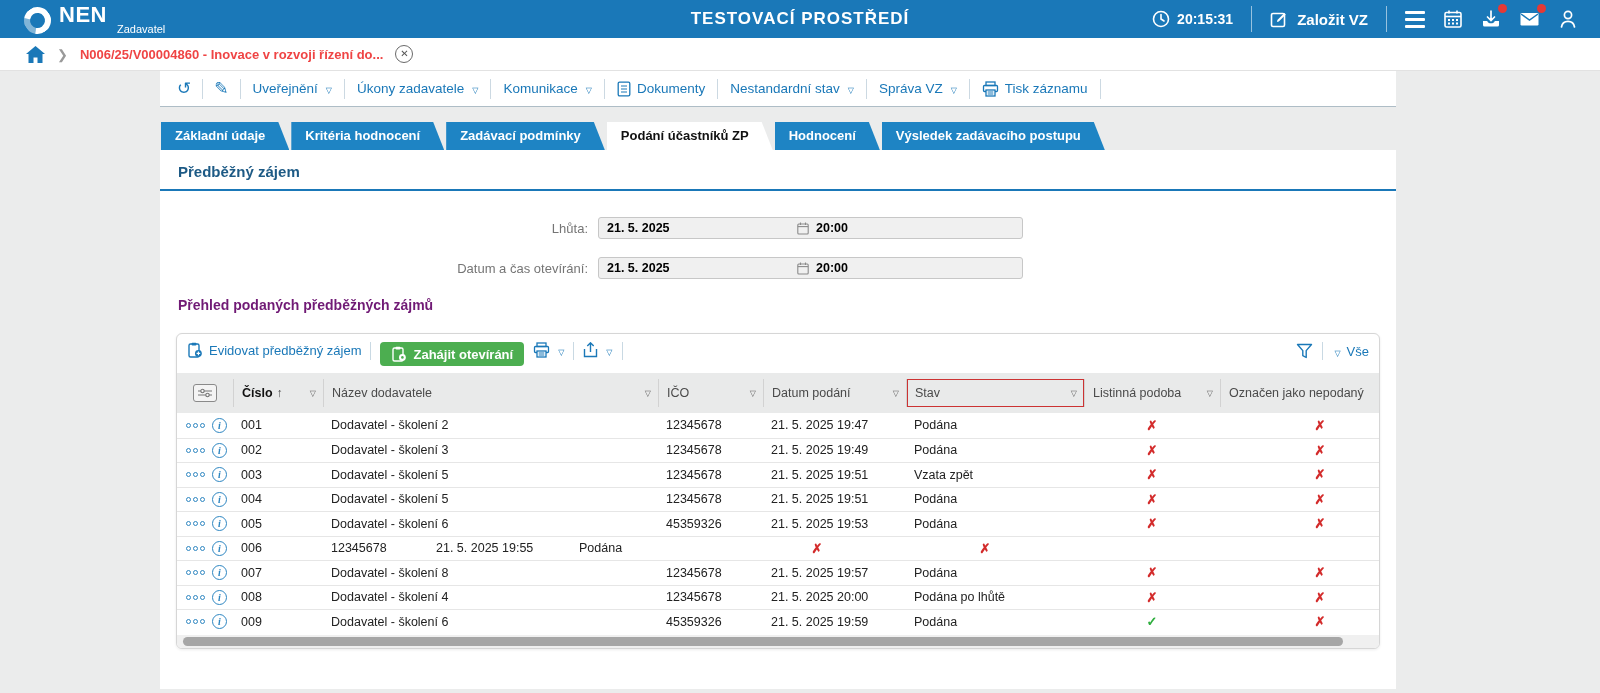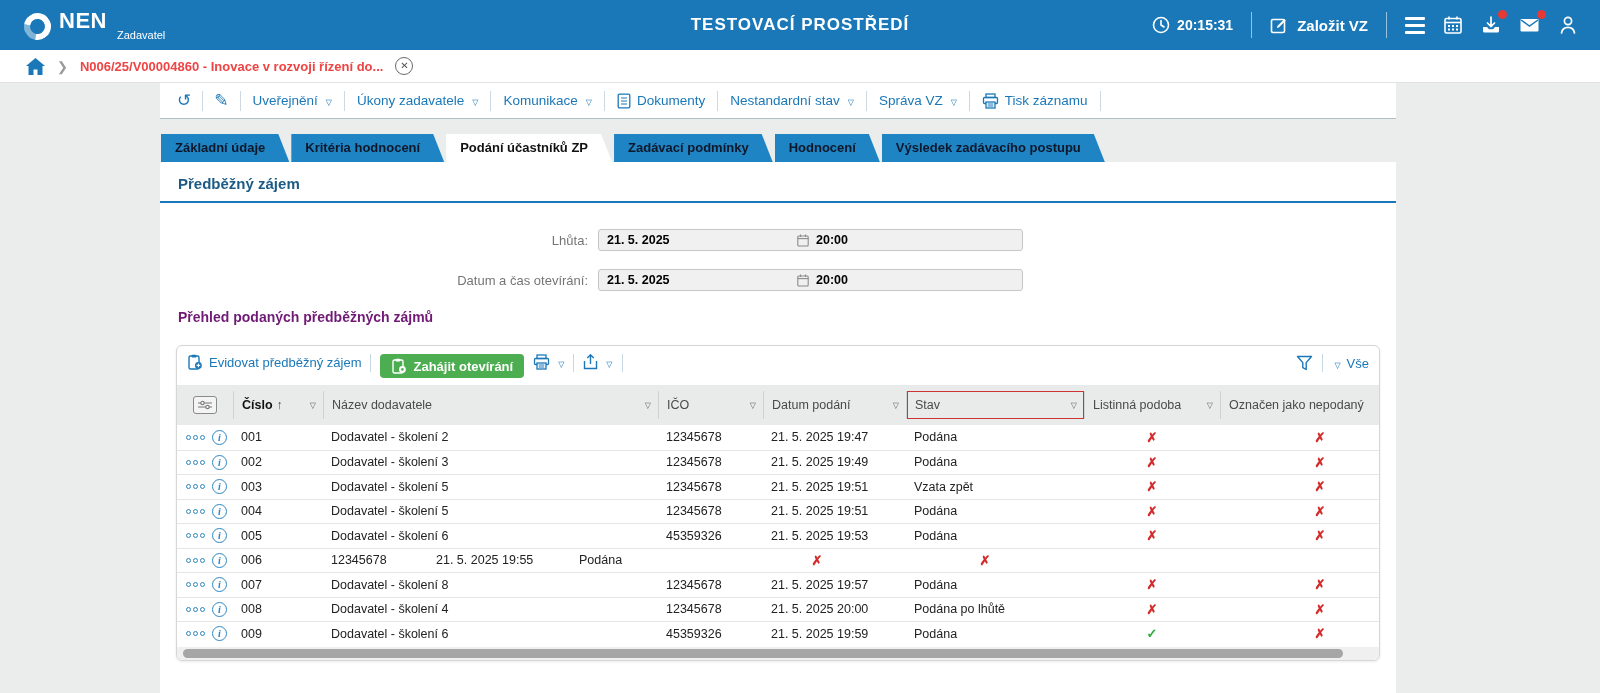--- a/index.html
+++ b/index.html
@@ -1,20 +1,20 @@
 <!DOCTYPE html>
 <html><head>
 <meta charset="utf-8">
 <style>
   * { margin:0; padding:0; box-sizing:border-box; }
   html,body { width:1600px; height:693px; overflow:hidden; background:#ebecec;
     font-family:"Liberation Sans", sans-serif; }
 
   
-  .topbar { height:50px; background:#1a78b8; display:flex; align-items:center; color:#fff; position:relative; }
+  .topbar { height:38px; background:#1a78b8; display:flex; align-items:center; color:#fff; position:relative; }
   .logo-wrap { display:flex; align-items:flex-start; padding-left:24px; gap:8px; }
   .logo-ring { width:27px; height:27px; border:6px solid #fff; border-radius:50%; margin-top:3px; transform:rotate(-35deg); border-left-color:rgba(255,255,255,.45); }
   .brand-block { line-height:1; }
   .brand { font-size:22px; font-weight:bold; letter-spacing:.5px; }
   .brand-sub { font-size:11px; margin-left:58px; margin-top:-2px; }
   .env-title { position:absolute; left:0; right:0; text-align:center; font-size:17px; font-weight:bold; letter-spacing:1px; pointer-events:none; }
   .top-right { margin-left:auto; display:flex; align-items:center; gap:18px; padding-right:22px; z-index:2; }
   .clock-grp { display:flex; align-items:center; gap:7px; font-size:14px; font-weight:bold; }
   .vsep { width:1px; height:26px; background:rgba(255,255,255,.55); }
   .createvz { display:flex; align-items:center; gap:8px; font-size:15px; font-weight:bold; cursor:pointer; }
@@ -32,21 +32,21 @@
   
   .content { margin-left:160px; width:1236px; }
 
   .cmdbar { height:36px; background:#fff; border-bottom:1px solid #aebdc6; display:flex; align-items:center; padding:0 6px; }
   .cmd-item { display:flex; align-items:center; gap:6px; color:#1a78b8; font-size:13.5px; padding:0 12px; cursor:pointer; border-right:1px solid #ccd9e2; height:20px; white-space:nowrap; }
   .cmd-item.icon-only { font-size:17px; padding:0 11px; }
   .dd-arrow::after { content:"▽"; font-size:8px; color:#1a78b8; margin-left:2px; }
 
   
   .tabs { display:flex; margin-top:15px; height:28px; padding-left:1px; }
-  .tab { background:#1e84c4; color:#0f172a; font-size:13px; font-weight:bold; line-height:28px; padding:0 24px 0 14px; margin-right:2px; cursor:pointer; clip-path:polygon(0 0, calc(100% - 11px) 0, 100% 100%, 0 100%); white-space:nowrap; }
+  .tab { background:#1e84c4; color:#ffffff; font-size:13px; font-weight:bold; line-height:28px; padding:0 24px 0 14px; margin-right:2px; cursor:pointer; clip-path:polygon(0 0, calc(100% - 11px) 0, 100% 100%, 0 100%); white-space:nowrap; }
   .tab.active { background:#fff; color:#111; }
 
   
   .panel { background:#fff; height:539px; }
   .section-title { color:#1d5a85; font-size:15px; font-weight:bold; padding:13px 18px 9px; }
   .title-rule { border-bottom:2px solid #1a78b8; }
 
   .formarea { padding-top:26px; }
   .frow { display:flex; align-items:center; margin-bottom:18px; }
   .flabel { width:438px; text-align:right; color:#757575; font-size:13px; padding-right:10px; }
@@ -233,22 +233,22 @@
           </span>
     <span class="mi-label">Tisk záznamu</span>
 
   </span>
       </span>
   </div>
 
   <div class="tabs">
       <div class="tab">Základní údaje</div>
       <div class="tab">Kritéria hodnocení</div>
+      <div class="tab">Zadávací podmínky</div>
       <div class="tab active">Podání účastníků ZP</div>
-      <div class="tab">Zadávací podmínky</div>
       <div class="tab">Hodnocení</div>
       <div class="tab">Výsledek zadávacího postupu</div>
     </div>
 
   <div class="panel">
     <div class="title-rule">
       <div class="section-title">Předběžný zájem</div>
     </div>
 
     <div class="formarea">

